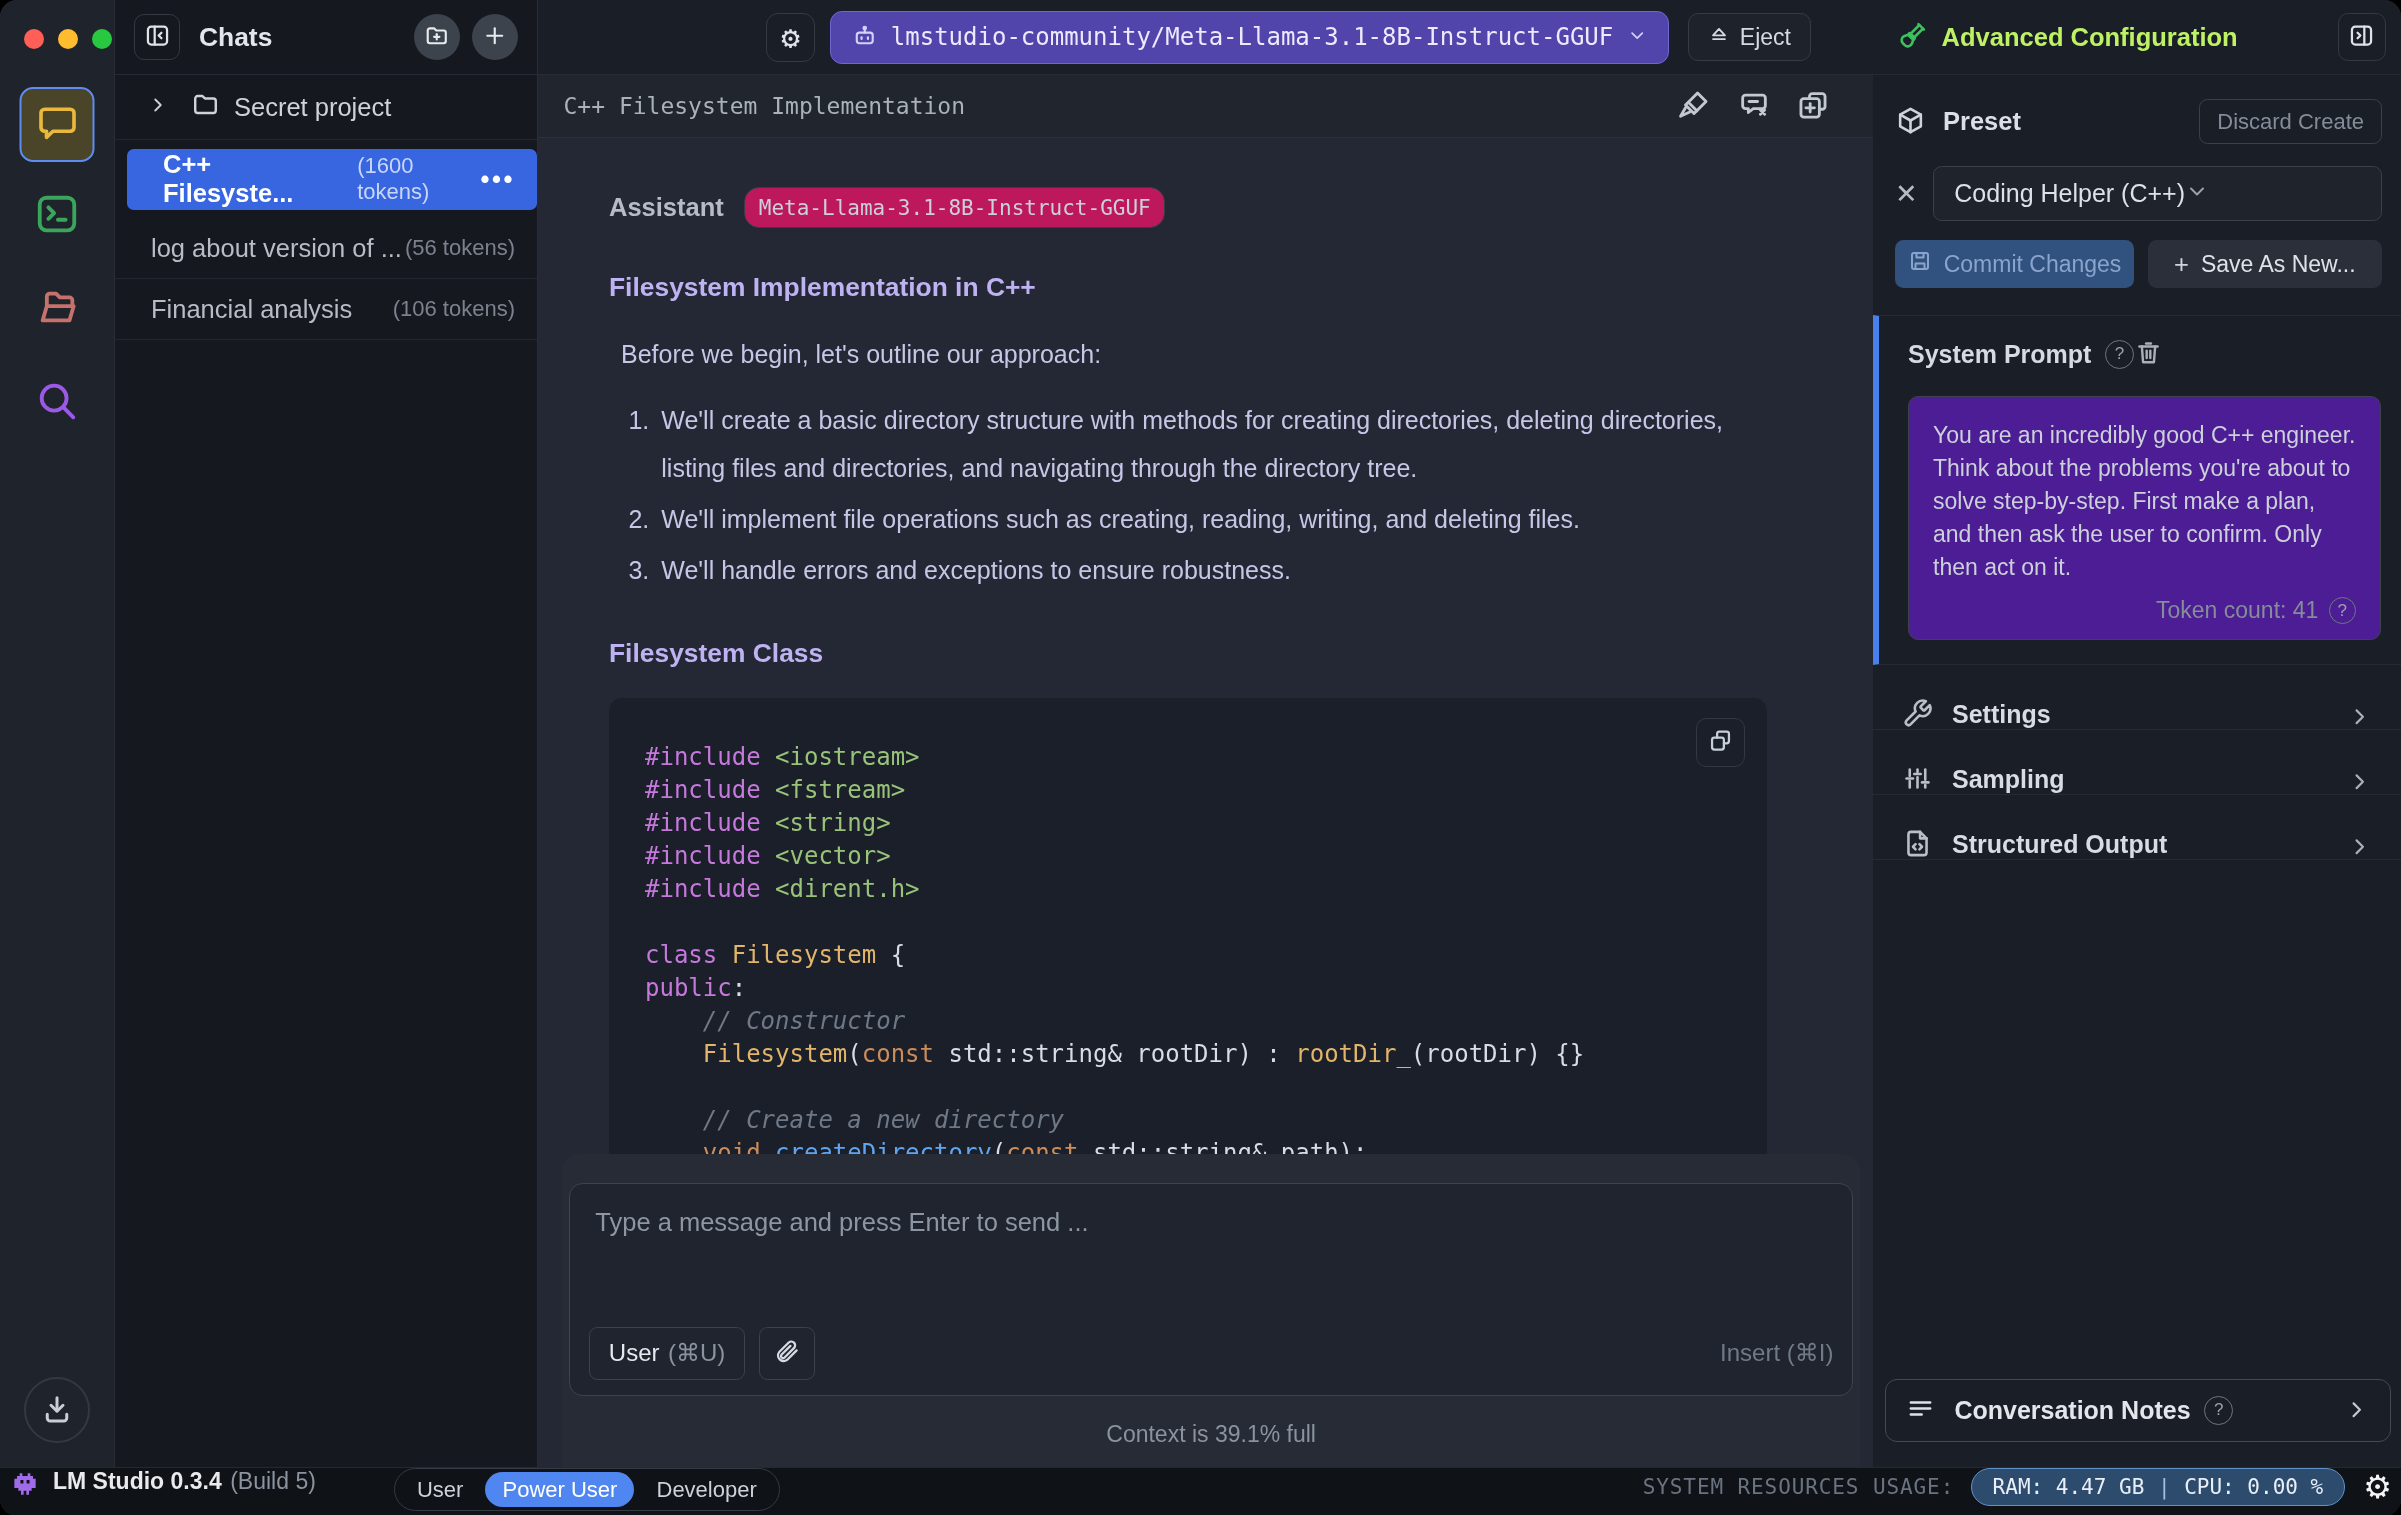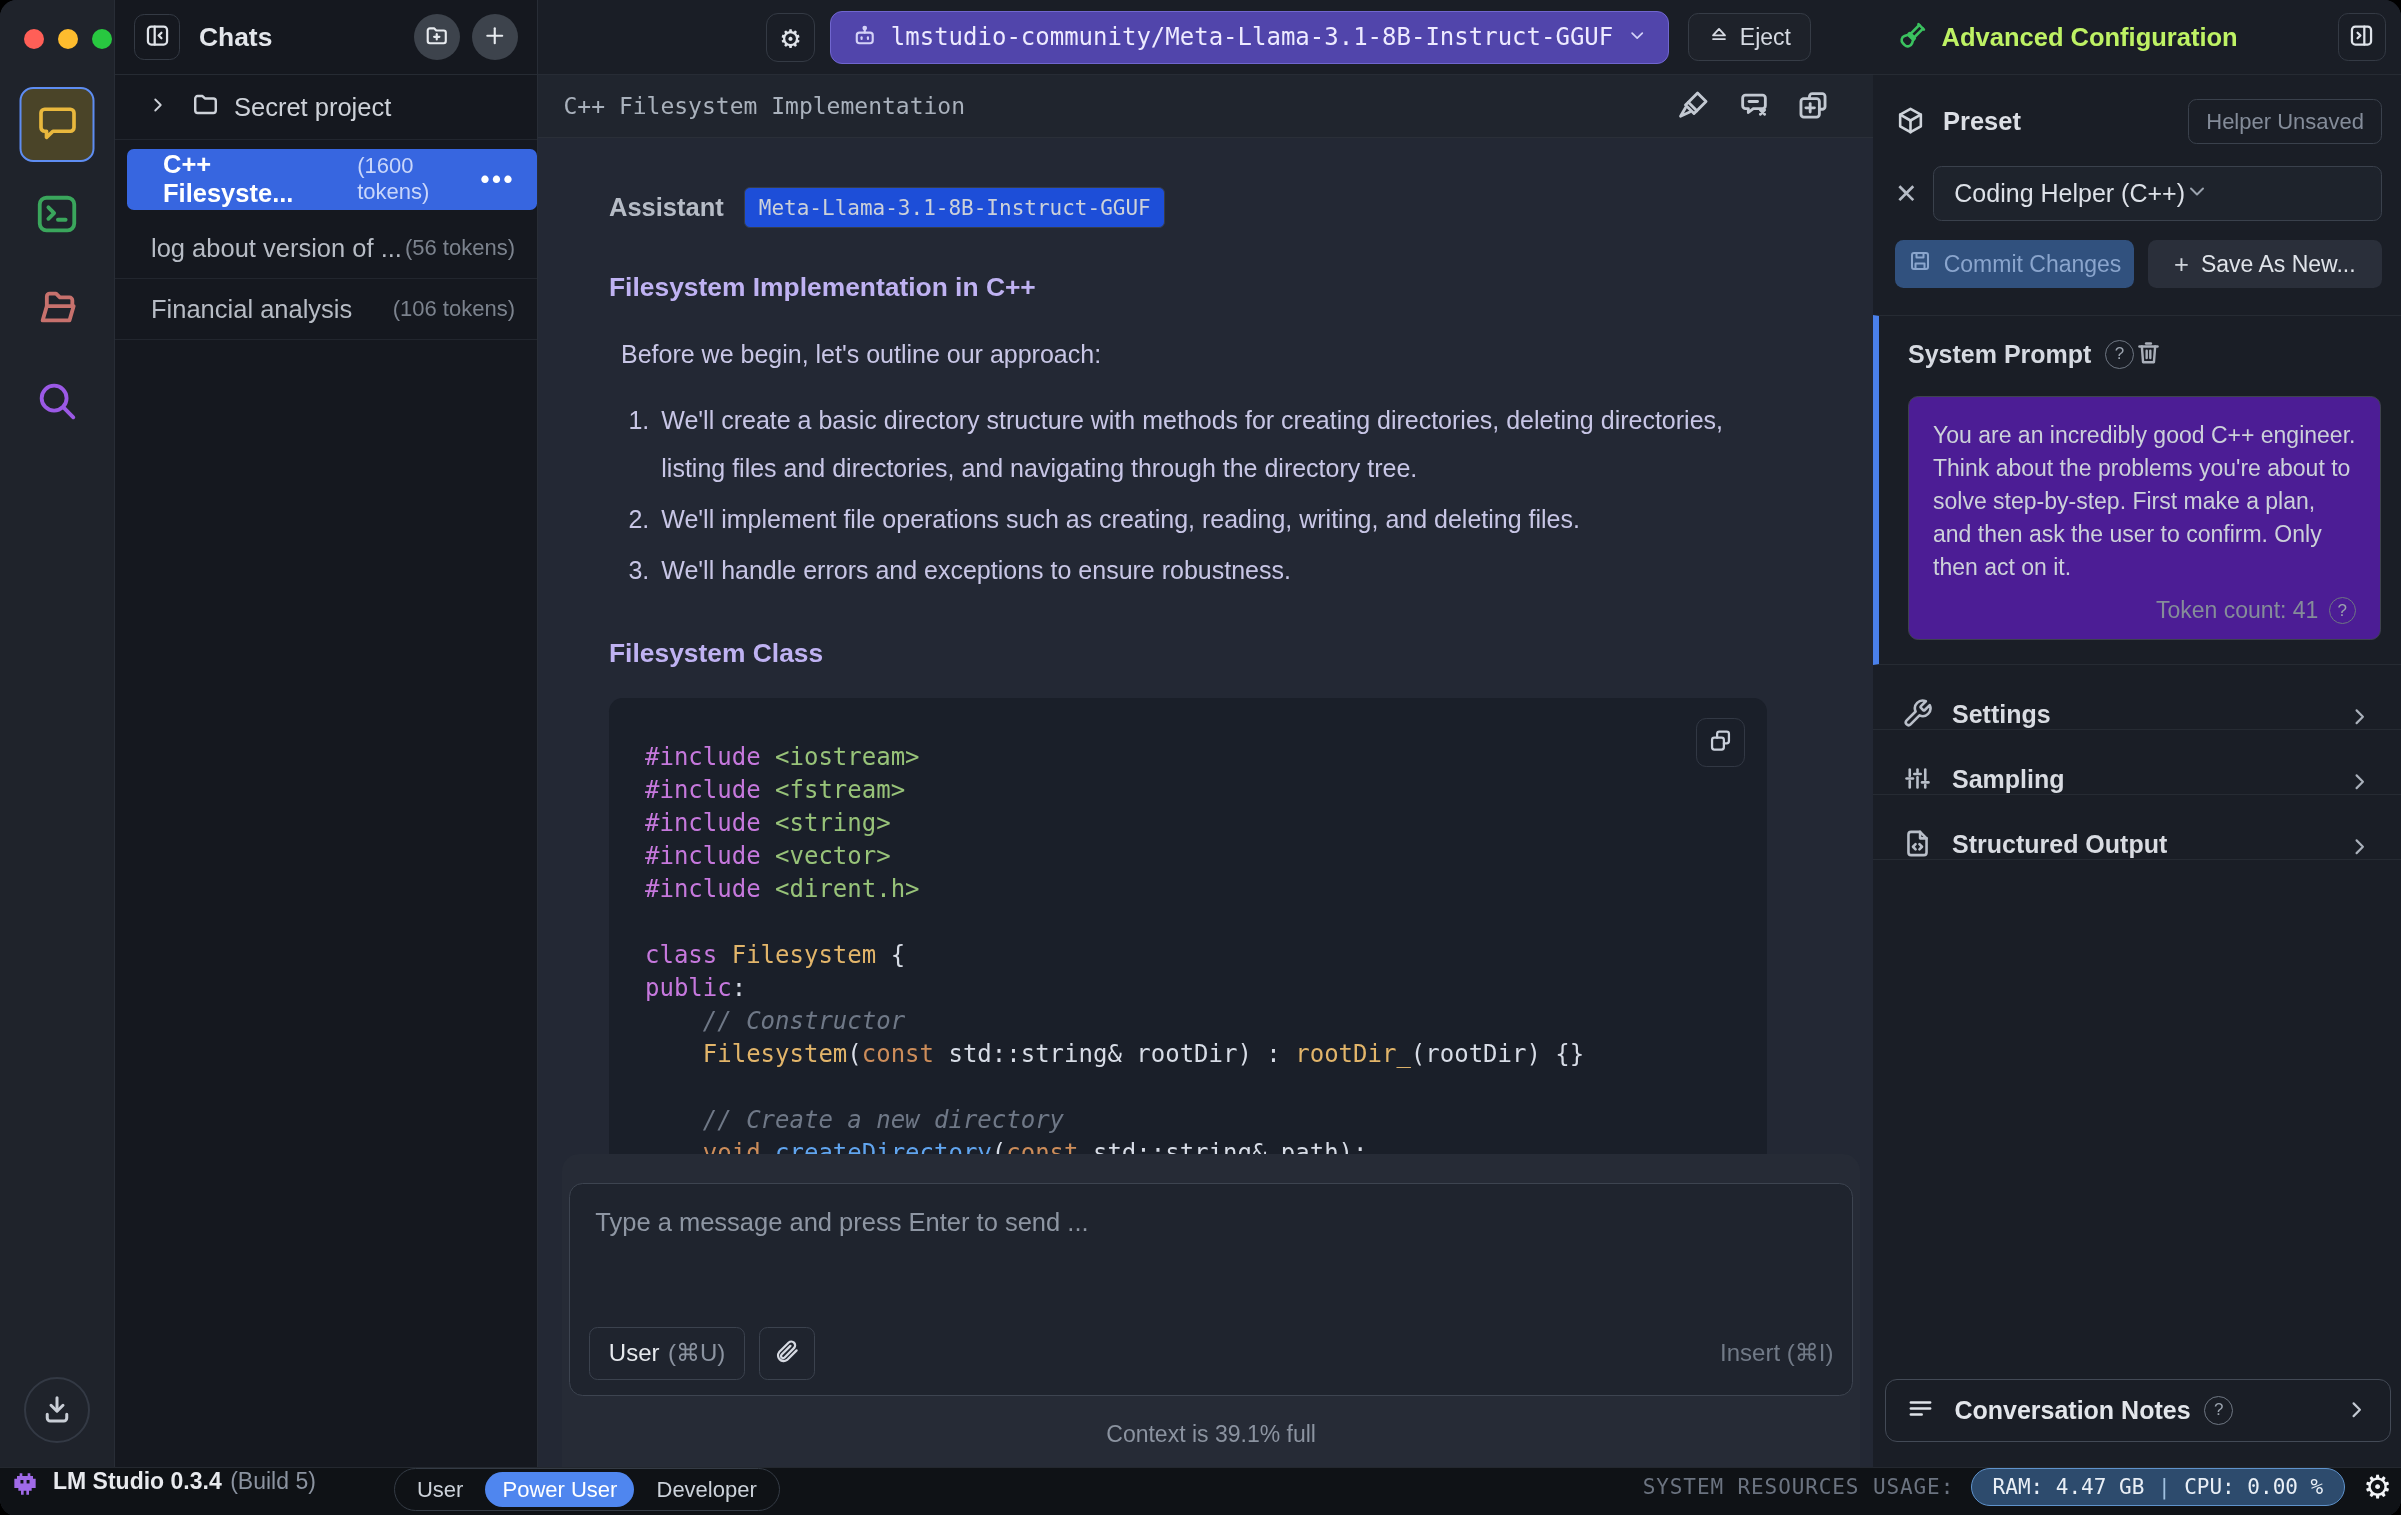--- a/index.html
+++ b/index.html
@@ -72,22 +72,22 @@
   .chat-titlebar { height:63px; background:#20252e; border-bottom:1.7px solid #2a2f38;
                    display:flex; align-items:center; padding:0 43px 0 25.5px; }
   .chat-title { font-size:23px; color:#a9b1bc; }
   .title-icons { margin-left:auto; display:flex; gap:25.5px; color:#c3c9d2; }
   .title-icons svg{ width:34px; height:34px; }
 
   .chat-scroll { position:absolute; top:138px; bottom:0; left:0; right:0; overflow:hidden;
                  padding:49px 94px 0 71px; }
   .asst-row { display:flex; align-items:center; gap:20.4px; }
   .asst-label { font-size:25.5px; font-weight:600; color:#b6bcc6; }
-  .asst-badge { font-size:21px; color:#ccd1d9; background:#1d4ed8; border:1.7px solid #373d47;
-                border-radius:6px; padding:7.7px 13.6px; }
+  .asst-badge { font-size:21px; color:#ccd1d9; background:#be185d; border:1.7px solid #373d47;
+                border-radius:15px; padding:7.7px 13.6px; }
   .md-h3 { font-size:26.4px; font-weight:700; color:#bfb2f2; margin-top:44px; }
   .md-p { font-size:25px; color:#c8c6e6; margin-top:37px;margin-left:12px; }
   .md-ol { margin:27px 0 0 10.2px; padding-left:37px; font-size:25px; color:#c8c6e6;
            line-height:48px; }
   .md-ol li { padding-left:5.1px; margin-bottom:2.6px; }
 
   .code-block { position:relative; margin-top:29px; width:1158px; background:#1a1f29;
                 border-radius:13.6px; padding:43px 36px 51px 36px; }
   .code-line { font-family:"DejaVu Sans Mono", monospace; font-size:24px; line-height:33px;
                white-space:pre; color:#d7dce6; }
@@ -428,21 +428,21 @@
     </div>
 
     <div class="preset-row">
       <span><svg viewBox="0 0 24 24">
             <path d="M12 3l8 4.5v9L12 21l-8-4.5v-9z"></path>
             <path d="M12 12l8-4.5"></path>
             <path d="M12 12L4 7.5"></path>
             <path d="M12 12v9"></path>
           </svg></span>
       <span class="preset-lbl">Preset</span>
-      <div class="discard-btn">Helper Unsaved</div>
+      <div class="discard-btn">Discard Create</div>
     </div>
 
     <div class="preset-sel-row">
       <span class="x-btn">✕</span>
       <div class="preset-select">
         <span>Coding Helper (C++)</span>
         <span><svg viewBox="0 0 24 24">
               <path d="M6 9.5l6 6 6-6"></path>
             </svg></span>
       </div>

